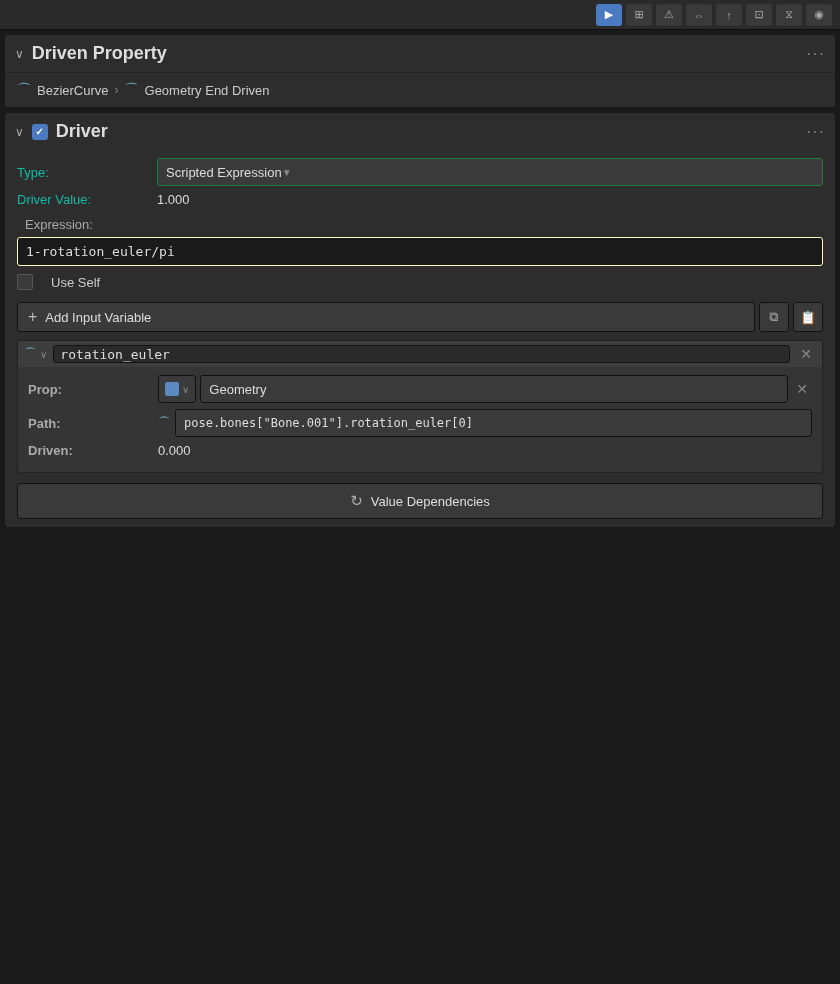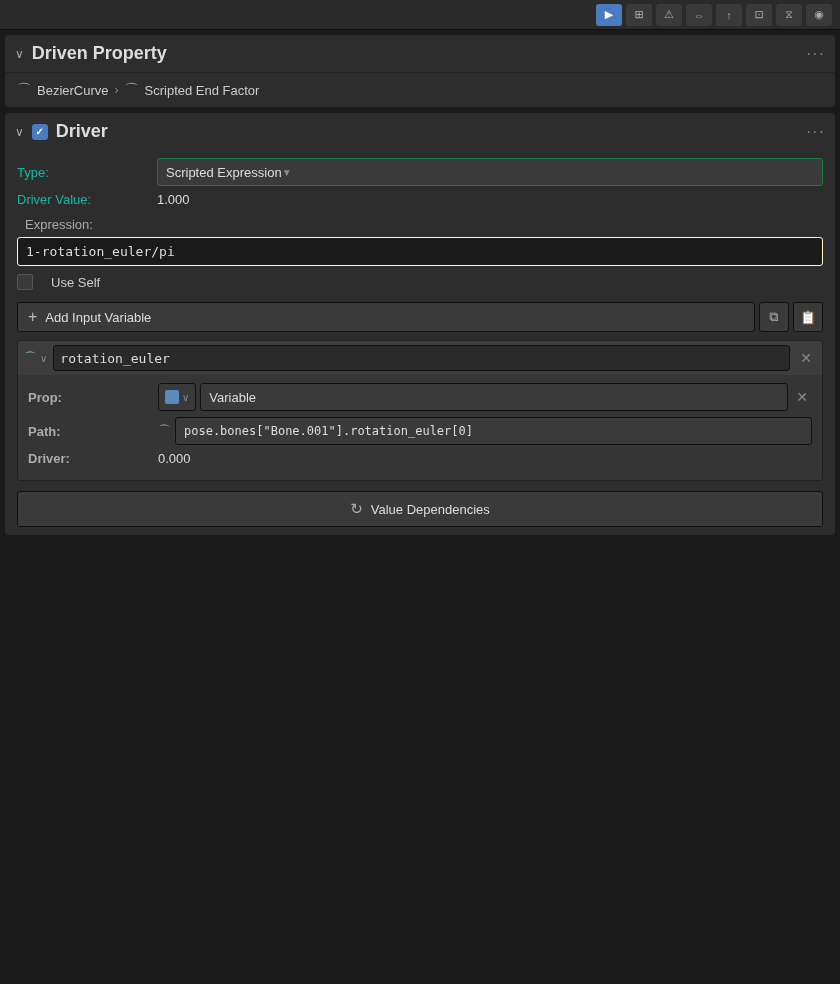--- a/index.html
+++ b/index.html
@@ -280,21 +280,21 @@
 
     .var-name-input {
       flex: 1;
       background: #2a2a2a;
       border: 1px solid #111;
       border-radius: 3px;
       padding: 4px 6px;
       color: #ddd;
       font-size: 13px;
       font-family: monospace;
-      height: 26px;
+      height: 18px;
     }
 
     .var-close {
       color: #888;
       font-size: 14px;
       cursor: pointer;
       padding: 0 4px;
     }
 
     .variable-fields {
@@ -430,21 +430,21 @@
   <div class="panel-header">
     <span class="collapse-arrow">∨</span>
     <span class="panel-title">Driven Property</span>
     <span class="dots-menu">···</span>
   </div>
   <div class="breadcrumb-row">
     <span class="breadcrumb-icon">⌒</span>
     <span class="breadcrumb-text">BezierCurve</span>
     <span class="breadcrumb-arrow">›</span>
     <span class="breadcrumb-icon">⌒</span>
-    <span class="breadcrumb-text">Scripted End Factor</span>
+    <span class="breadcrumb-text">Geometry End Driven</span>
   </div>
 </div>
 
 <div class="driver-section">
   <div class="driver-header">
     <span class="collapse-arrow">∨</span>
     <div class="checkbox"></div>
     <span class="panel-title">Driver</span>
     <span class="dots-menu">···</span>
   </div>
@@ -506,36 +506,36 @@
       <div class="variable-fields">
 
         <div class="var-field-row">
           <span class="var-field-label">Prop:</span>
           <div class="prop-selector">
             <div class="prop-type-btn">
               <span class="prop-square-icon"></span>
               <span class="dropdown-arrow">∨</span>
             </div>
             <div class="prop-value-input">
-              <span>Variable</span>
+              <span>Geometry</span>
             </div>
             <span class="prop-close">✕</span>
           </div>
         </div>
 
         <div class="var-field-row">
           <span class="var-field-label">Path:</span>
           <div class="path-row">
             <span class="path-icon">⌒</span>
             <input type="text" class="path-input" value="pose.bones[&quot;Bone.001&quot;].rotation_euler[0]" style="">
           </div>
         </div>
 
         <div class="var-field-row value-row">
-          <span class="var-field-label">Driver:</span>
+          <span class="var-field-label">Driven:</span>
           <span class="field-value">0.000</span>
         </div>
 
       </div>
     </div>
 
     
     <div class="update-deps-btn">
       <span class="refresh-icon">↻</span>
       <span>Value Dependencies</span>

